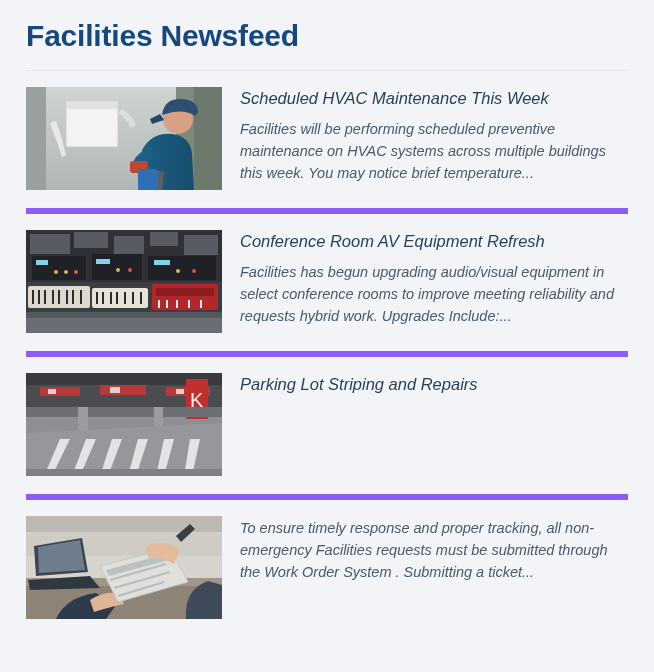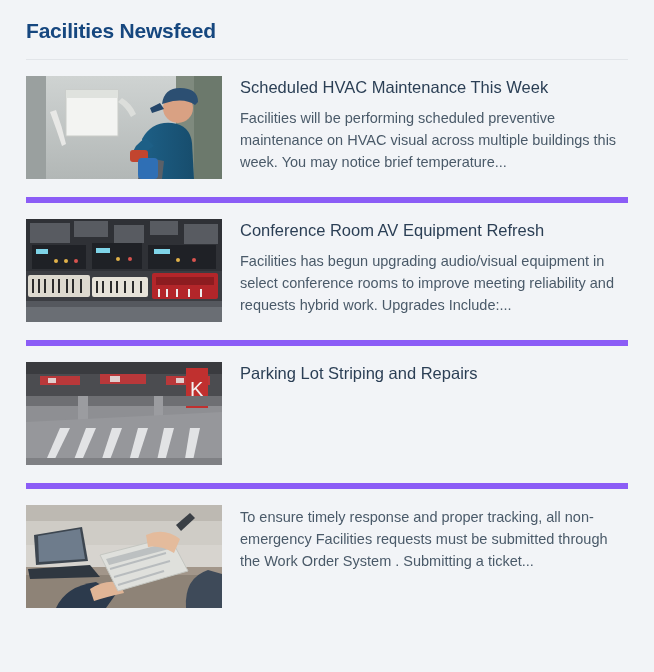--- a/index.html
+++ b/index.html
@@ -15,21 +15,21 @@
     color: #2d3a46;
     overflow: hidden;
   }
   .page {
     width: 654px;
     height: 672px;
     padding: 0 26px;
     position: relative;
   }
   .feed-title {
-    font-size: 21px;
+    font-size: 30px;
     font-weight: bold;
     color: #16477f;
     letter-spacing: -0.2px;
     padding-top: 18px;
     padding-bottom: 16px;
     margin: 0;
     line-height: 1.2;
   }
   .feed-list {
     display: block;
@@ -50,20 +50,21 @@
     flex: 0 0 196px;
     overflow: hidden;
     position: relative;
     background: #8d949b;
   }
   .thumb svg { display: block; width: 196px; height: 103px; }
   .item-body {
     flex: 1 1 auto;
     min-width: 0;
     padding-top: 1px;
+    font-style: italic;
   }
   .item-title {
     font-size: 16.5px;
     color: #2b3f55;
     margin: 0 0 9px 0;
     line-height: 1.25;
     font-weight: normal;
   }
   .item-summary {
     font-size: 14.5px;
@@ -108,21 +109,21 @@
           <circle cx="152" cy="32" r="15" fill="#d9a183"></circle>
           <path d="M136 28 q2 -16 18 -16 q18 0 18 14 l-3 3 q-8 -6 -22 -4 z" fill="#2c4f72"></path>
           <path d="M134 27 l-10 5 l2 5 l12 -4 z" fill="#24466a"></path>
           <path d="M120 62 q-12 6 -14 18 l10 6 q4 -12 12 -16 z" fill="#1d5f86"></path>
           <rect x="104" y="74" width="18" height="12" rx="3" fill="#c2452f"></rect>
           <rect x="112" y="82" width="20" height="21" rx="4" fill="#2f6fb5"></rect>
         </svg>
       </div>
       <div class="item-body">
         <div class="item-title">Scheduled HVAC Maintenance This Week</div>
-        <div class="item-summary">Facilities will be performing scheduled preventive maintenance on HVAC visual across multiple buildings this week. You may notice brief temperature...</div>
+        <div class="item-summary">Facilities will be performing scheduled preventive maintenance on HVAC systems across multiple buildings this week. You may notice brief temperature...</div>
       </div>
     </div>
 
     <div class="feed-item">
       <div class="thumb">
         <svg viewBox="0 0 196 103" preserveAspectRatio="none" aria-hidden="true">
           <rect x="0" y="0" width="196" height="103" fill="#3b3d42"></rect>
           <rect x="0" y="0" width="196" height="52" fill="#2f3136"></rect>
           <g fill="#585b61">
             <rect x="4" y="4" width="40" height="20"></rect>

